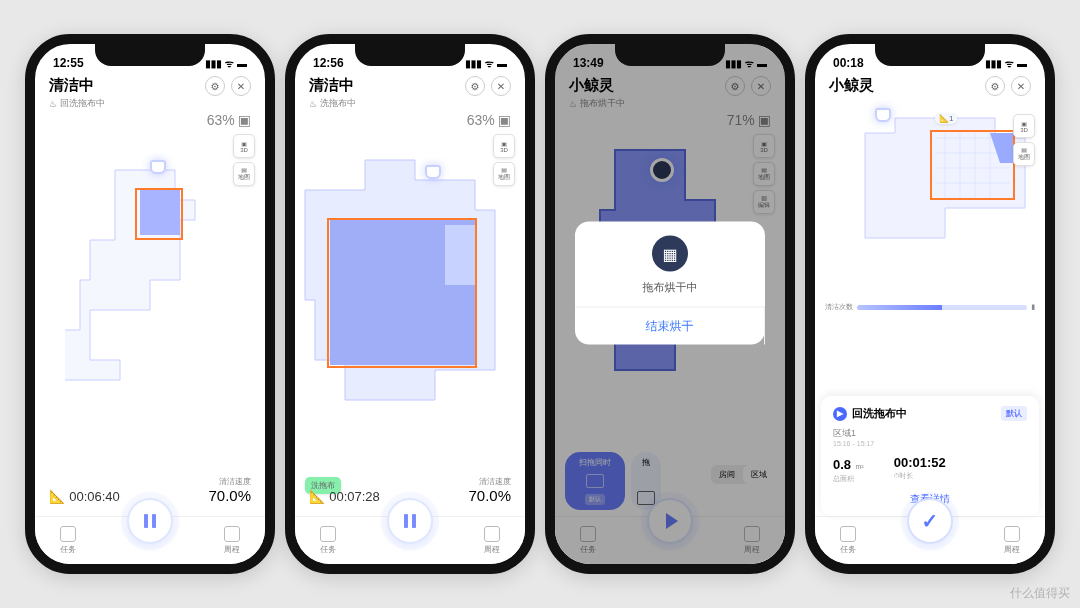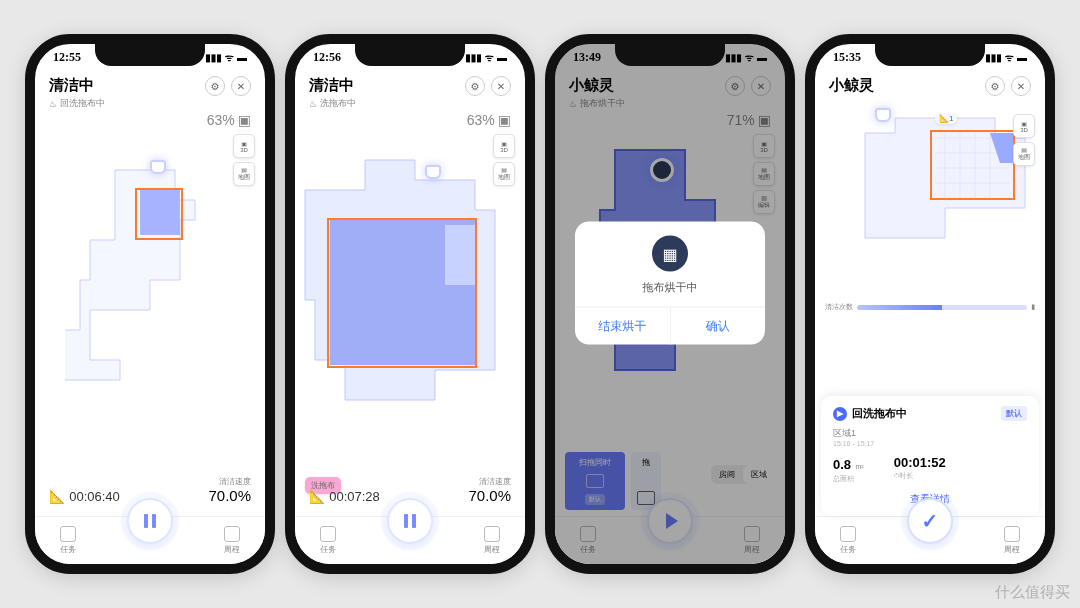--- a/index.html
+++ b/index.html
@@ -18,22 +18,22 @@
     position: relative;
     overflow: hidden;
     box-shadow: 0 4px 20px rgba(0,0,0,.15);
   }
   .notch {
     position: absolute; top: 0; left: 50%; transform: translateX(-50%);
     width: 110px; height: 22px; background: #111;
     border-radius: 0 0 16px 16px; z-index: 20;
   }
   .statusbar {
-    display: flex; justify-content: space-between; align-items: flex-start;
-    padding: 6px 18px 0; font-size: 12px; font-weight: 600; height: 26px; font-family: Liberation Serif, serif;
+    display: flex; justify-content: space-between; align-items: flex-end;
+    padding: 6px 18px 0; font-size: 12px; font-weight: 600; height: 26px;
   }
   .sb-right { display:flex; gap:3px; align-items:center; font-size:10px; }
   .header {
     display: flex; justify-content: space-between; align-items: flex-start;
     padding: 6px 14px 2px;
   }
   .title { font-size: 15px; font-weight: 600; }
   .sub { font-size: 9px; color: #888; margin-top:2px; display:flex; gap:3px; align-items:center;}
   .hbtns { display:flex; gap:6px; }
   .circ {
@@ -89,26 +89,26 @@
     position:absolute; top:46%; left:50%; transform:translate(-50%,-50%);
     width:190px; background:#fff; border-radius:14px; z-index:16;
     text-align:center; padding-top:14px;
   }
   .dicon{ width:36px;height:36px;border-radius:50%;background:#2d3a5a;margin:0 auto 8px; display:flex;align-items:center;justify-content:center;}
   .dtext{ font-size:11px;color:#555;padding-bottom:12px;}
   .dbtns{display:flex;border-top:1px solid #eee;}
   .dbtn{flex:1;padding:10px 0;font-size:12px;color:#3a7aff;}
   .dbtn:first-child{border-right:1px solid #eee;}
 
-  .chip{ position:absolute; background:#f9a8d4; border-radius:5px; padding:3px 6px; font-size:8px; color:#666; box-shadow:0 1px 3px rgba(0,0,0,.1);}
+  .chip{ position:absolute; background:#86efac; border-radius:5px; padding:3px 6px; font-size:8px; color:#666; box-shadow:0 1px 3px rgba(0,0,0,.1);}
   .modepanel {
     position:absolute; bottom:48px; left:0; right:0; height:70px;
     display:flex; gap:6px; padding:6px 10px; overflow:hidden;
   }
-  .modebtn{ width:60px; border-radius:4px; background:#f2f4ff; font-size:8px; display:flex;flex-direction:column;align-items:center;justify-content:space-between;padding:5px 0;}
+  .modebtn{ width:60px; border-radius:15px; background:#f2f4ff; font-size:8px; display:flex;flex-direction:column;align-items:center;justify-content:space-between;padding:5px 0;}
   .modebtn.active{background:#6a7eff;color:#fff;}
   .modebtn .icn{width:18px;height:14px;border:1px solid currentColor;border-radius:2px;opacity:.6;}
   .tag{font-size:6px;background:#e0e8ff;color:#5a6aff;padding:1px 4px;border-radius:3px;}
   .modebtn.active .tag{background:rgba(255,255,255,.3);color:#fff;}
 
   
   .sheet {
     position:absolute; bottom:48px; left:6px; right:6px;
     background:#fff; border-radius:10px; padding:10px 12px;
     box-shadow:0 -2px 10px rgba(0,0,0,.08); z-index:8;
@@ -123,21 +123,21 @@
   .sh-stat .u{font-size:7px;color:#888;font-weight:400;}
   .sh-stat .k{font-size:7px;color:#aaa;margin-top:1px;}
   .sh-link{text-align:center;color:#4a6aff;font-size:10px;margin-top:8px;}
   .prog{position:absolute;left:10px;right:10px;height:18px;display:flex;align-items:center;gap:4px;font-size:7px;color:#888;}
   .prog .bar{flex:1;height:5px;border-radius:3px;background:linear-gradient(90deg,#b8c4ff 0%, #6a7eff 50%, #d8deff 50%);}
 
   .checkbtn{ border:2px solid #d8e0ff; }
   .checkbtn::after{content:"✓";color:#5a7aff;font-size:20px;font-weight:bold;}
   .playtri::after{content:"";border-left:12px solid #6a7eff;border-top:8px solid transparent;border-bottom:8px solid transparent;margin-left:3px;}
 
-  .wm{position:absolute;right:10px;bottom:6px;font-size:15px;color:#999;font-weight:500;opacity:.7;}
+  .wm{position:absolute;right:10px;bottom:6px;font-size:12px;color:#999;font-weight:500;opacity:.7;}
   .dock{ width:16px;height:14px;background:#fff;border:2px solid #c8d0ff;border-radius:3px 3px 6px 6px;position:absolute; box-shadow:0 0 8px rgba(120,140,255,.4);}
 </style>
 </head>
 <body>
 
 <div class="phone">
   <div class="notch"></div>
   <div class="screen">
     <div class="statusbar">
       <span>12:55</span>
@@ -367,31 +367,30 @@
         </div>
     </div>
     <div class="dimmer"></div>
     <div class="dialog">
       <div class="dicon">
           <span style="color:#fff;font-size:16px;">▦</span>
         </div>
       <div class="dtext">拖布烘干中</div>
       <div class="dbtns">
         <div class="dbtn">结束烘干</div>
-        <div class="dbtn">确认</div>
       </div>
     </div>
   </div>
 </div>
 
 <div class="phone">
   <div class="notch"></div>
   <div class="screen">
     <div class="statusbar">
-        <span>15:35</span>
+        <span>00:18</span>
         <span class="sb-right">
           <span>▮▮▮</span>
           <span>ᯤ</span>
           <span>▬</span>
         </span>
       </div>
     <div class="header">
       <div>
         <div class="title">小鲸灵</div>
       </div>

